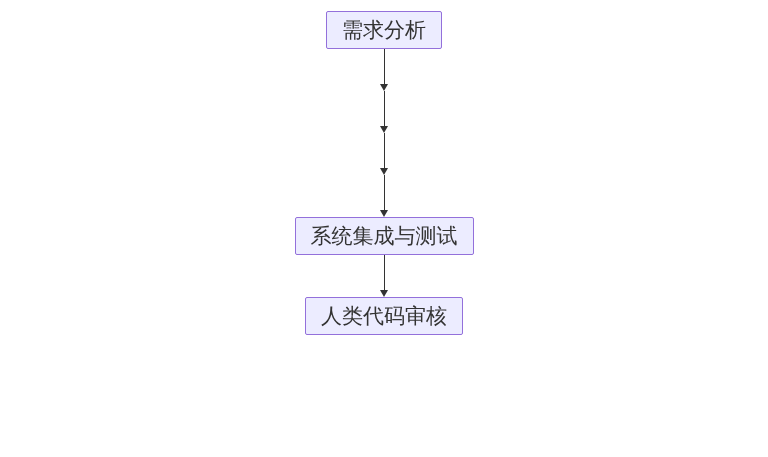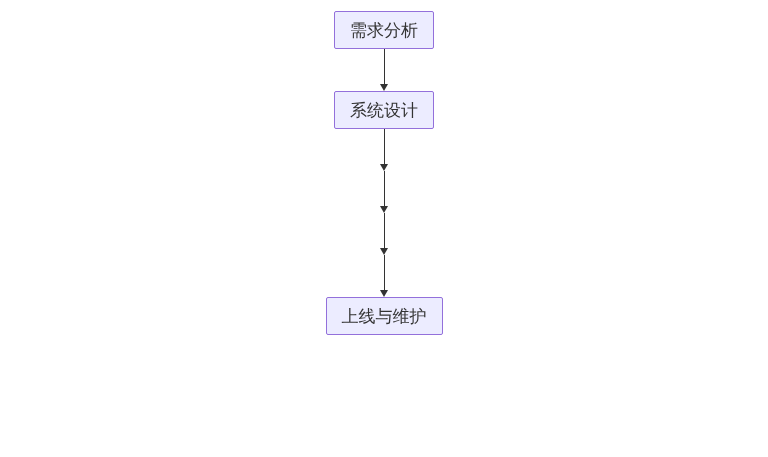--- a/index.html
+++ b/index.html
@@ -29,21 +29,21 @@
     height: 38px;
     padding: 0 15px;
     display: flex;
     align-items: center;
     justify-content: center;
     background: var(--node-fill, #ECECFF);
     border: 1px solid var(--node-border, #9370DB);
     border-radius: 2px;
   }
   .node span {
-    font-size: 17px;
+    font-size: 21px;
     color: var(--text, #333333);
     white-space: nowrap;
   }
   .edge {
     height: 42px;
     display: flex;
     flex-direction: column;
     align-items: center;
   }
   .edge-line {
@@ -67,45 +67,45 @@
 
     <div class="node">
       <span>需求分析</span>
     </div>
 
     <div class="edge">
       <div class="edge-line"></div>
       <div class="edge-head"></div>
     </div>
 
-    <div class="node">
-      <span>系统设计</span>
-    </div>
-
-    <div class="edge">
-      <div class="edge-line"></div>
-      <div class="edge-head"></div>
-    </div>
-
 
     <div class="edge">
       <div class="edge-line"></div>
       <div class="edge-head"></div>
     </div>
 
 
     <div class="edge">
       <div class="edge-line"></div>
       <div class="edge-head"></div>
     </div>
 
 
     <div class="edge">
       <div class="edge-line"></div>
       <div class="edge-head"></div>
     </div>
 
     <div class="node">
-      <span>上线与维护</span>
+      <span>系统集成与测试</span>
+    </div>
+
+    <div class="edge">
+      <div class="edge-line"></div>
+      <div class="edge-head"></div>
+    </div>
+
+    <div class="node">
+      <span>人类代码审核</span>
     </div>
 
   </div>
 </div>
 
 </body></html>

